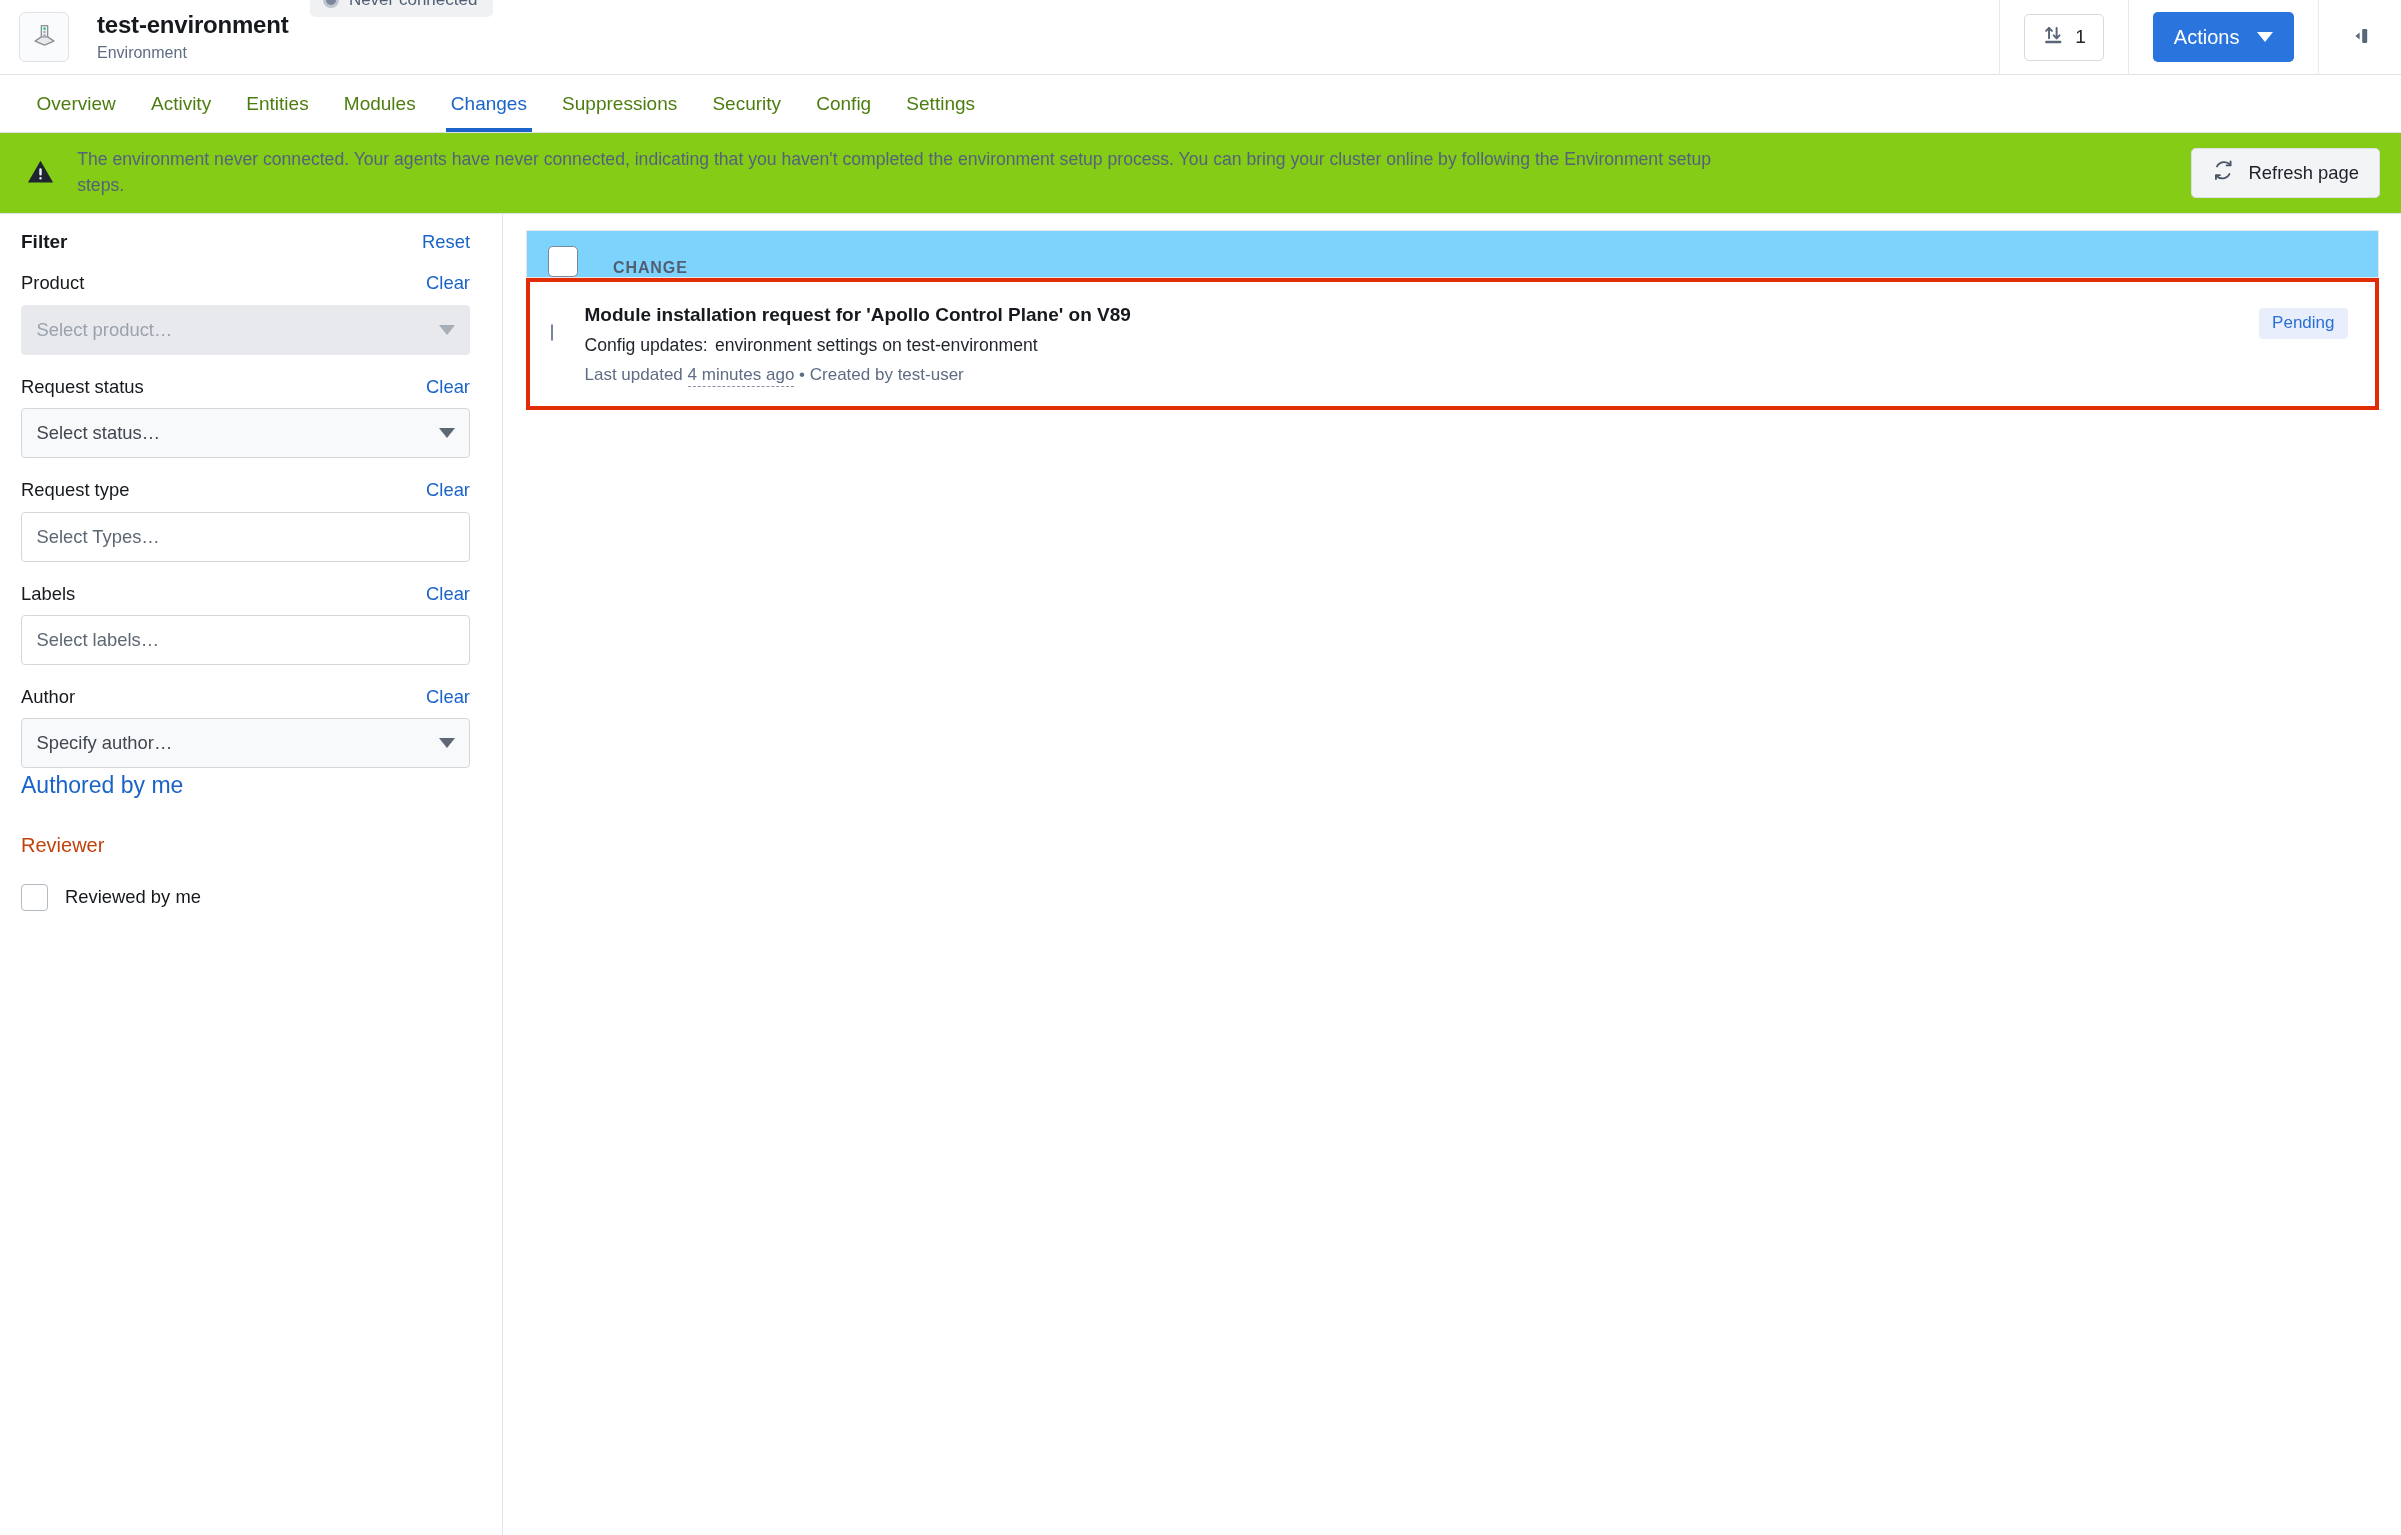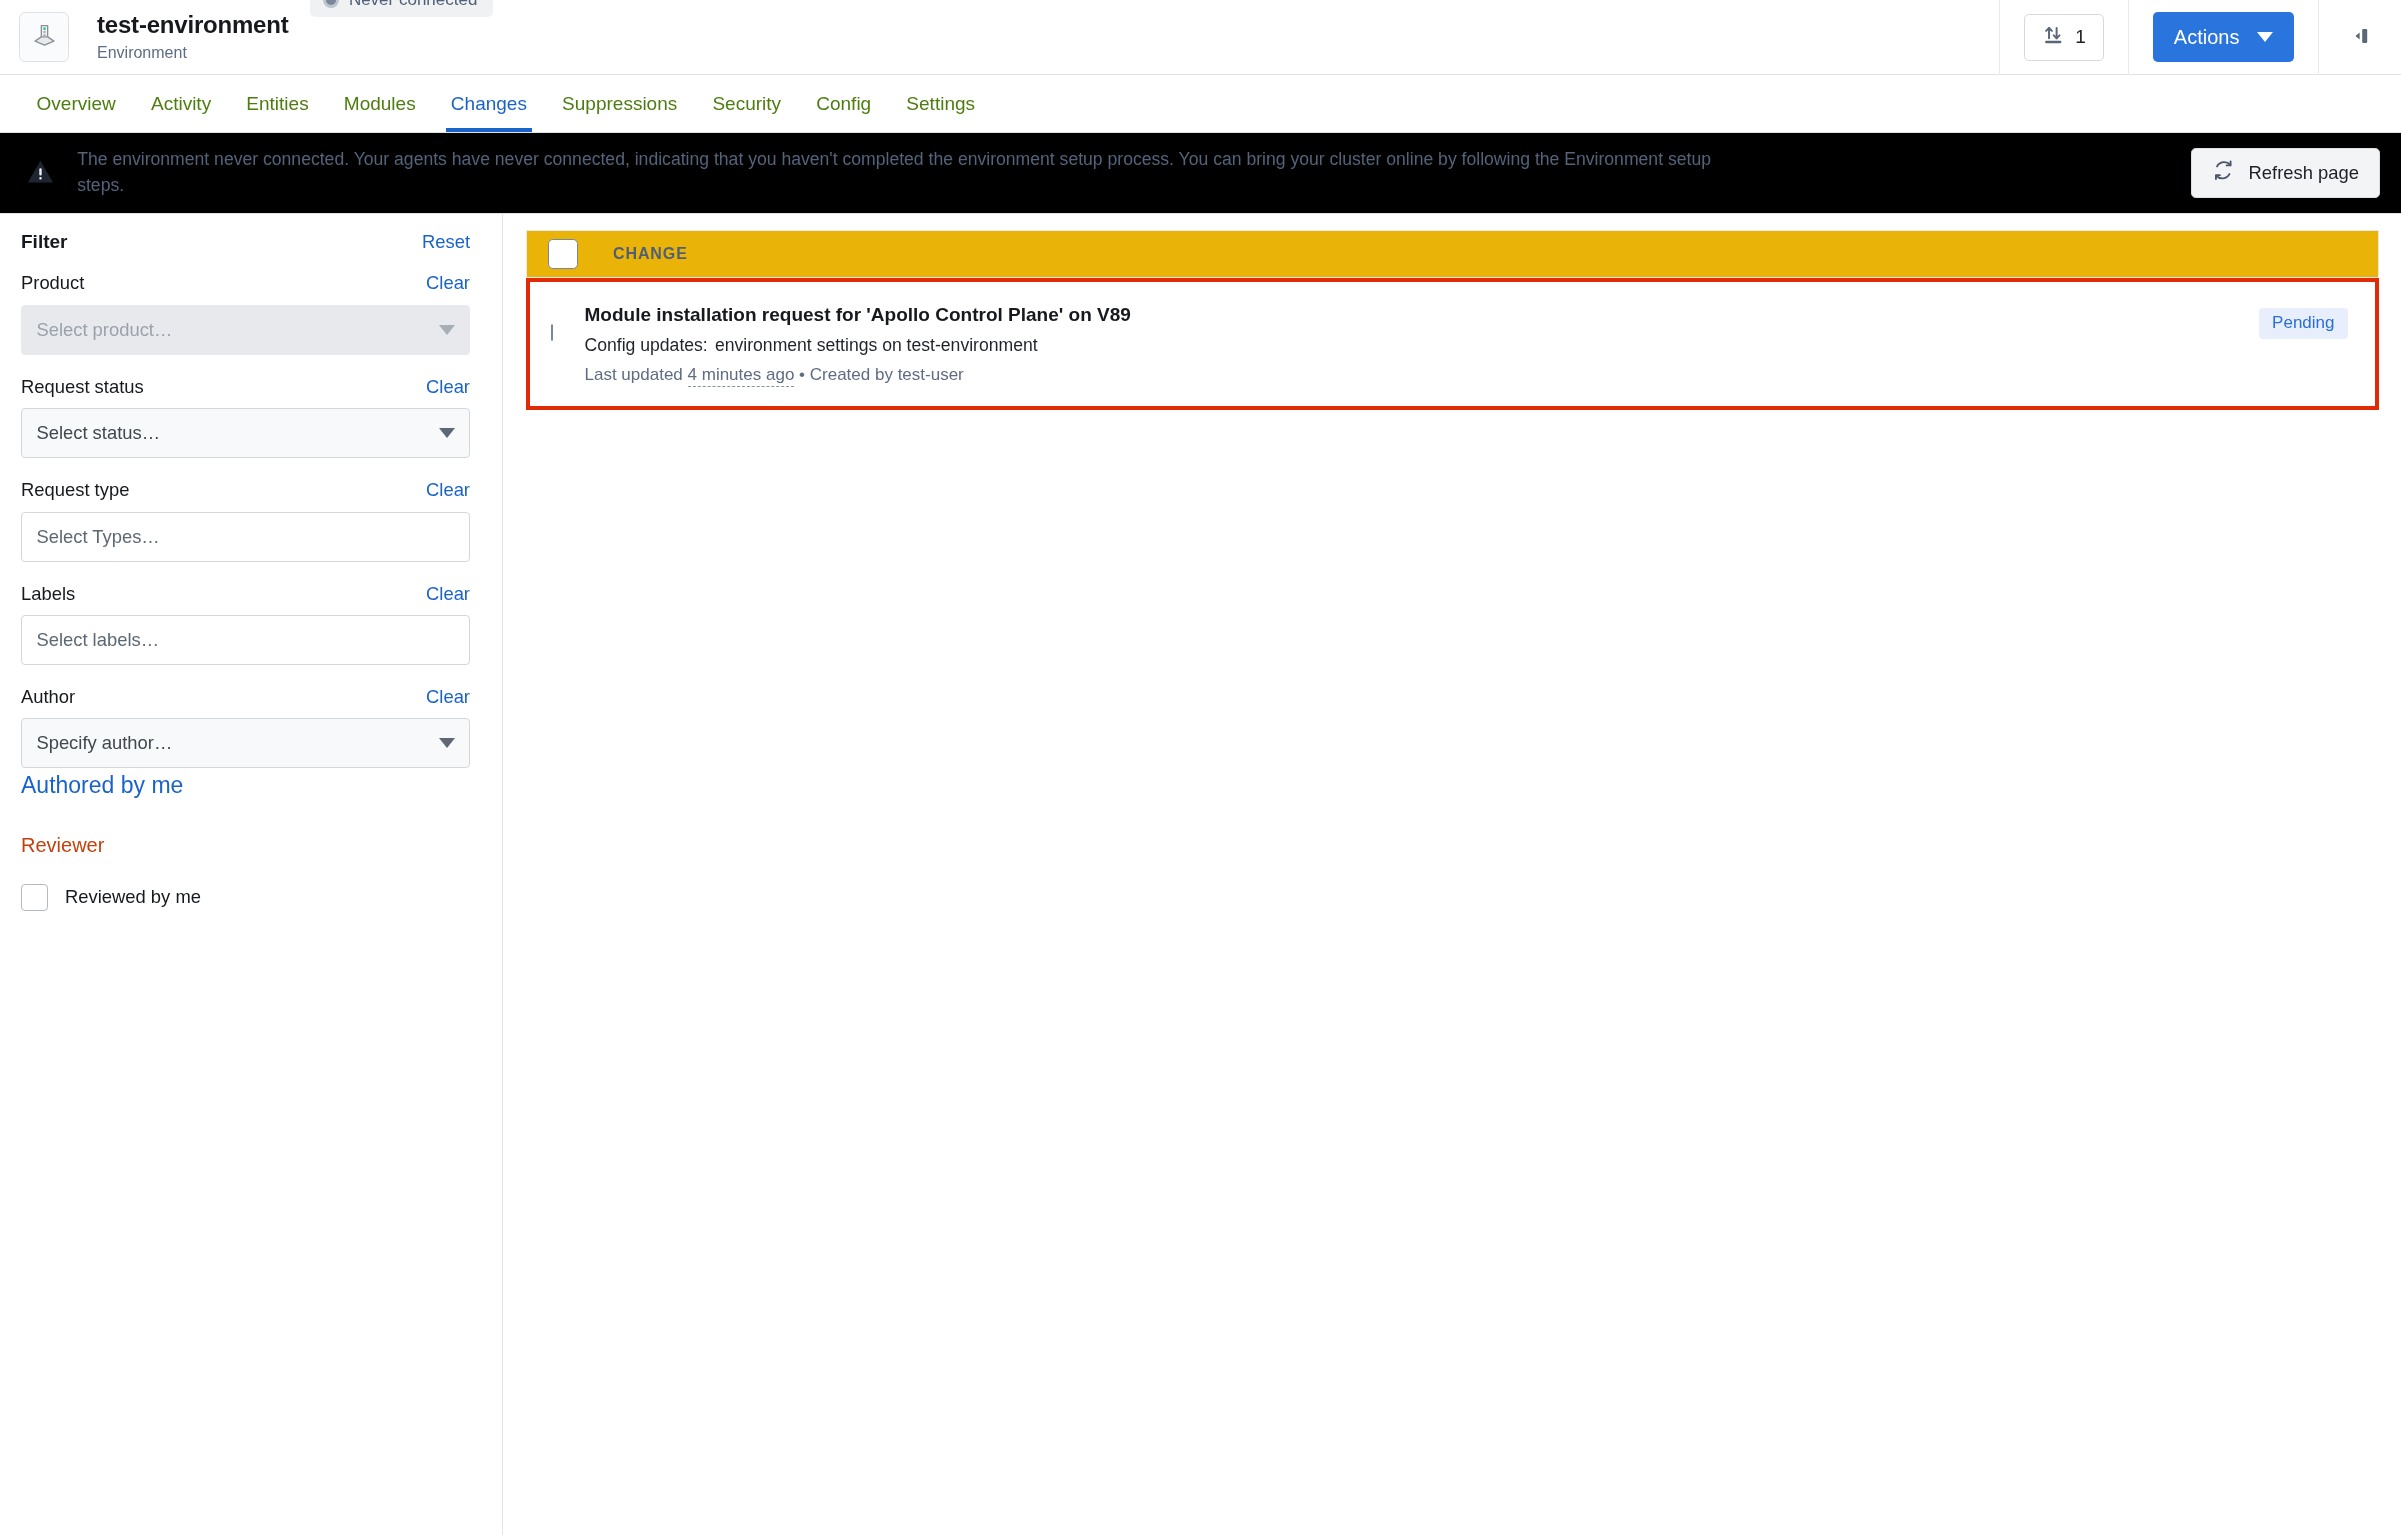--- a/index.html
+++ b/index.html
@@ -98,21 +98,21 @@
   }
   .navtab.active { color: #1a63c9; }
   .navtab.active::after {
     content: ""; position: absolute;
     left: 13px; right: 13px; bottom: 0; height: 4px;
     background: #1a63c9;
   }
 
   
   .banner {
-    background: #000000;
+    background: #84cc16;
     min-height: 79px;
     display: flex; align-items: center;
     padding: 14.4px 21px 14.4px 22.5px;
     border-bottom: 0.8px solid #dfe2e6;
   }
   .banner-icon { flex: none; margin-right: 22.5px; margin-left: 3.2px; }
   .banner-text {
     font-size: 17.6px; line-height: 1.45; color: #54637a;
     max-width: 1684px;
   }
@@ -176,23 +176,23 @@
     width: 27px; height: 27px; flex: none;
     border: 1.6px solid #b4bac2; border-radius: 4px; background: #fff;
     cursor: pointer;
   }
   .checkrow span { font-size: 18.4px; color: #16191d; }
 
   
   .main { flex: 1 1 auto; padding: 16px 22.5px 0 22.5px; background: #fff; }
   .table-header {
     height: 48px;
-    background: #eab308;
+    background: #7dd3fc;
     border: 0.8px solid #e6e8eb;
-    display: flex; align-items: center;
+    display: flex; align-items: flex-end;
     padding-left: 21px;
   }
   .cbox-lg {
     width: 30.5px; height: 30.5px; flex: none;
     border: 1.6px solid #7a8699; border-radius: 4.8px; background: #fff;
     cursor: pointer;
   }
   .col-change {
     margin-left: 35px;
     font-size: 16px; font-weight: bold; letter-spacing: 0.9px;

